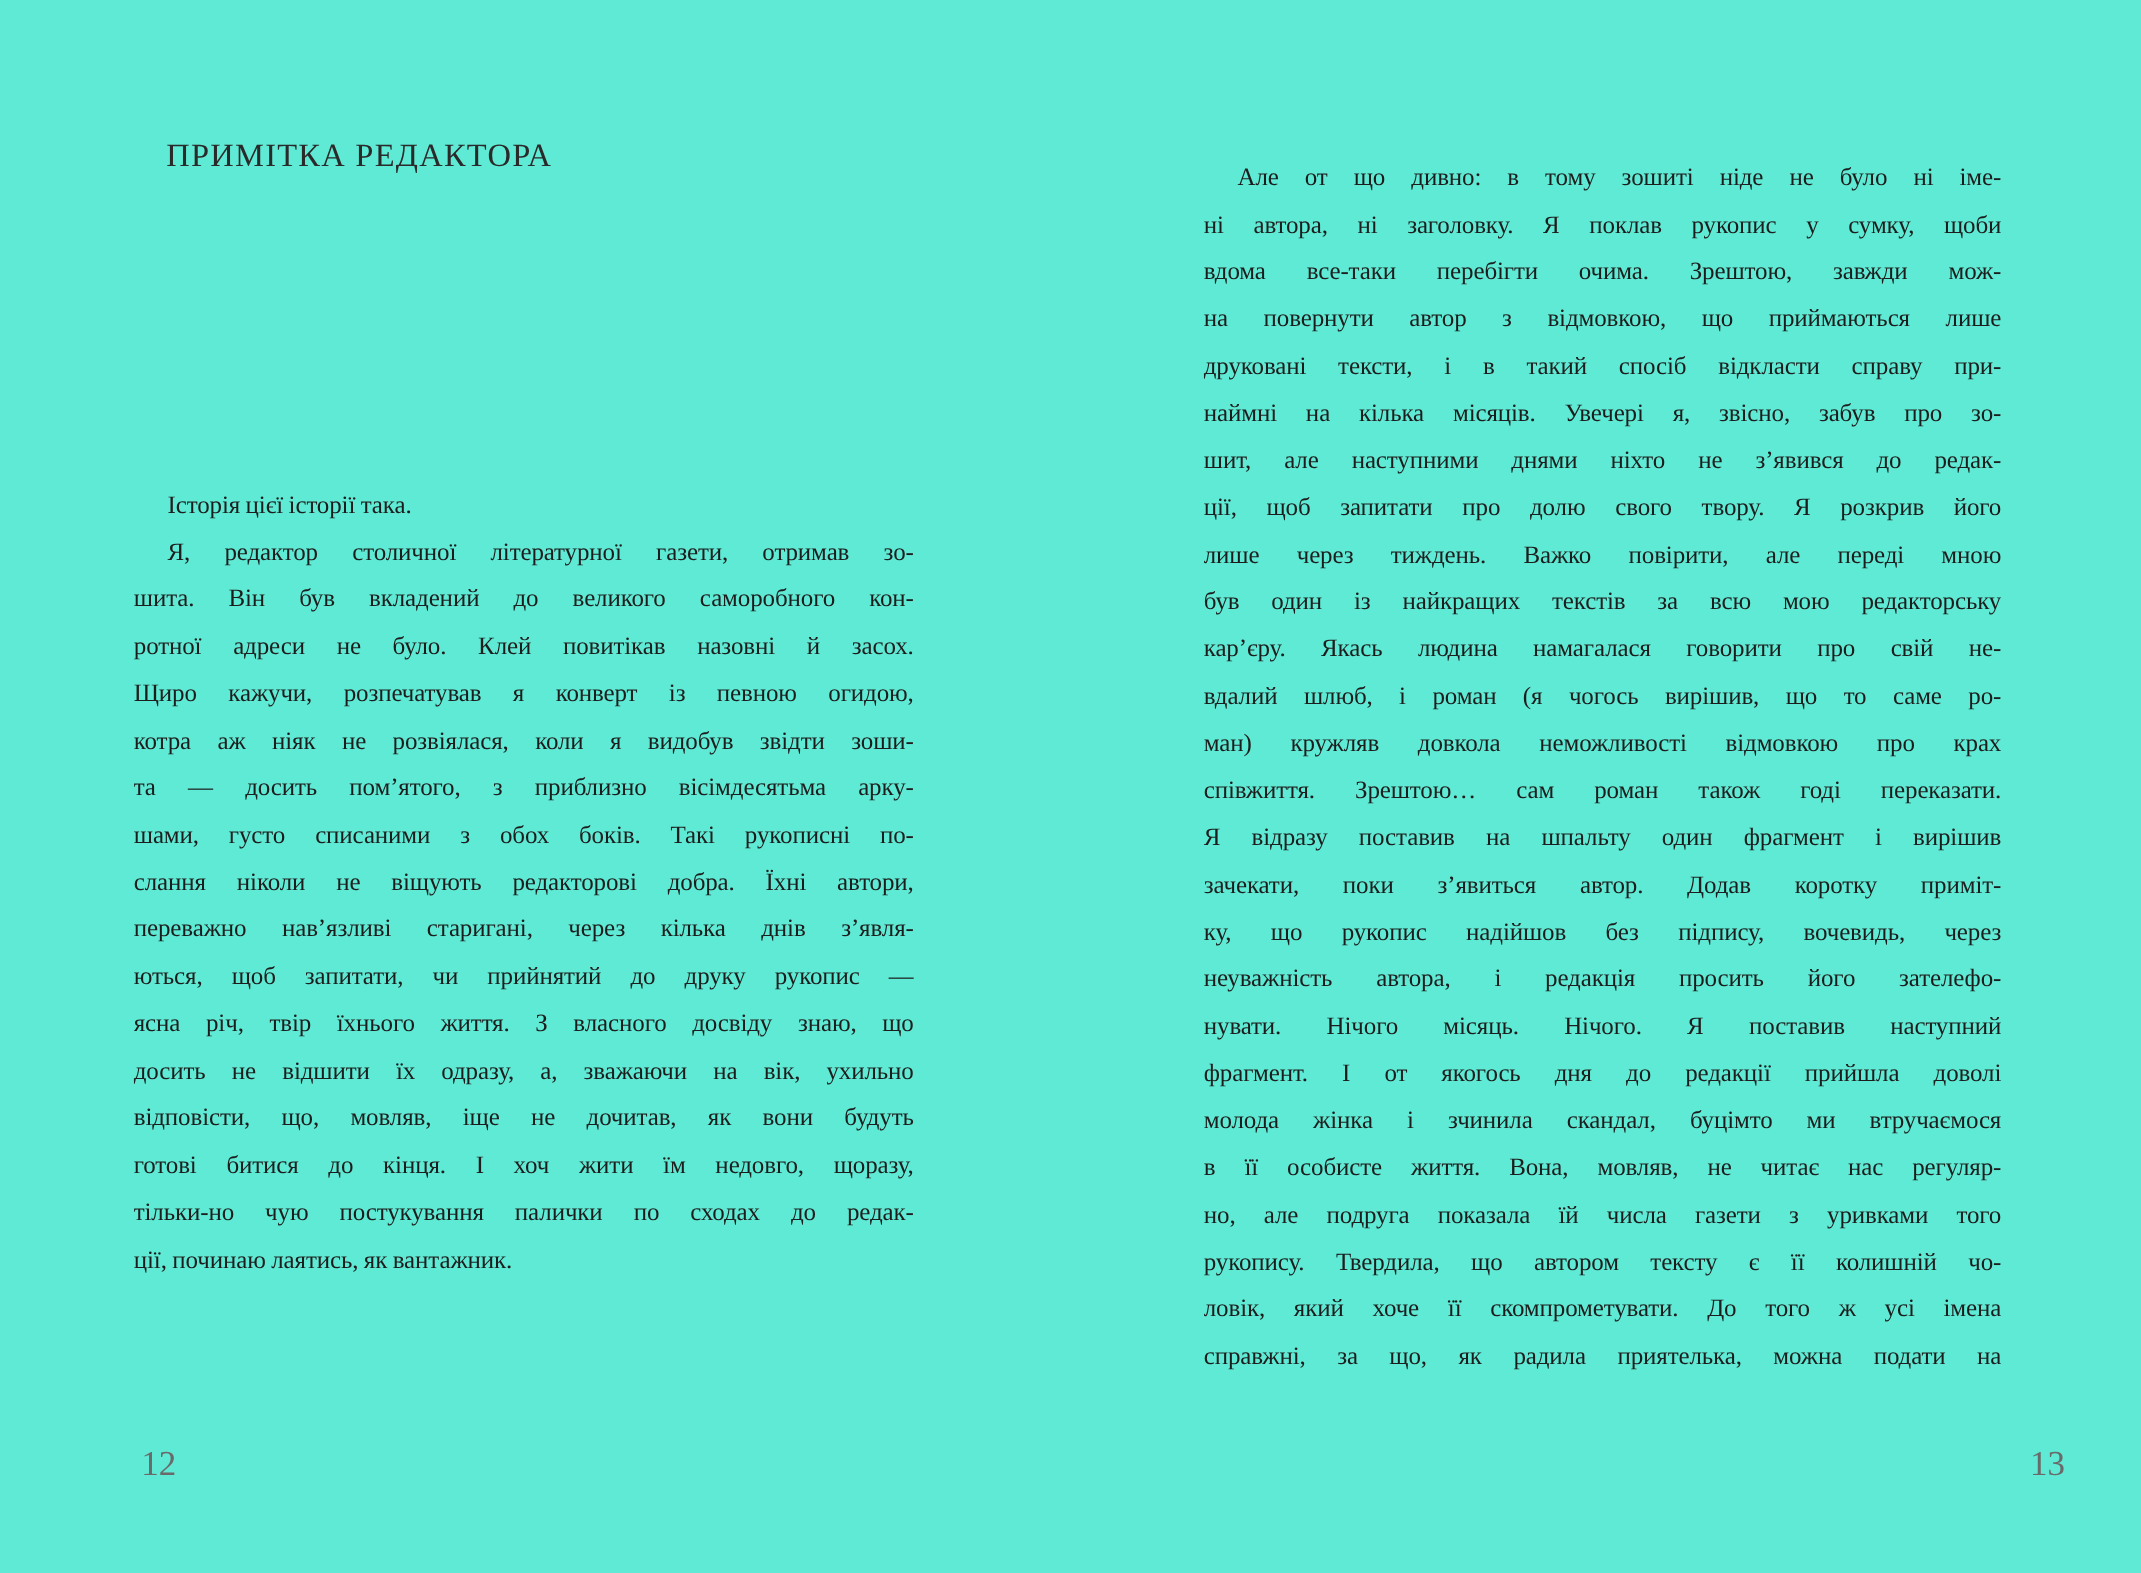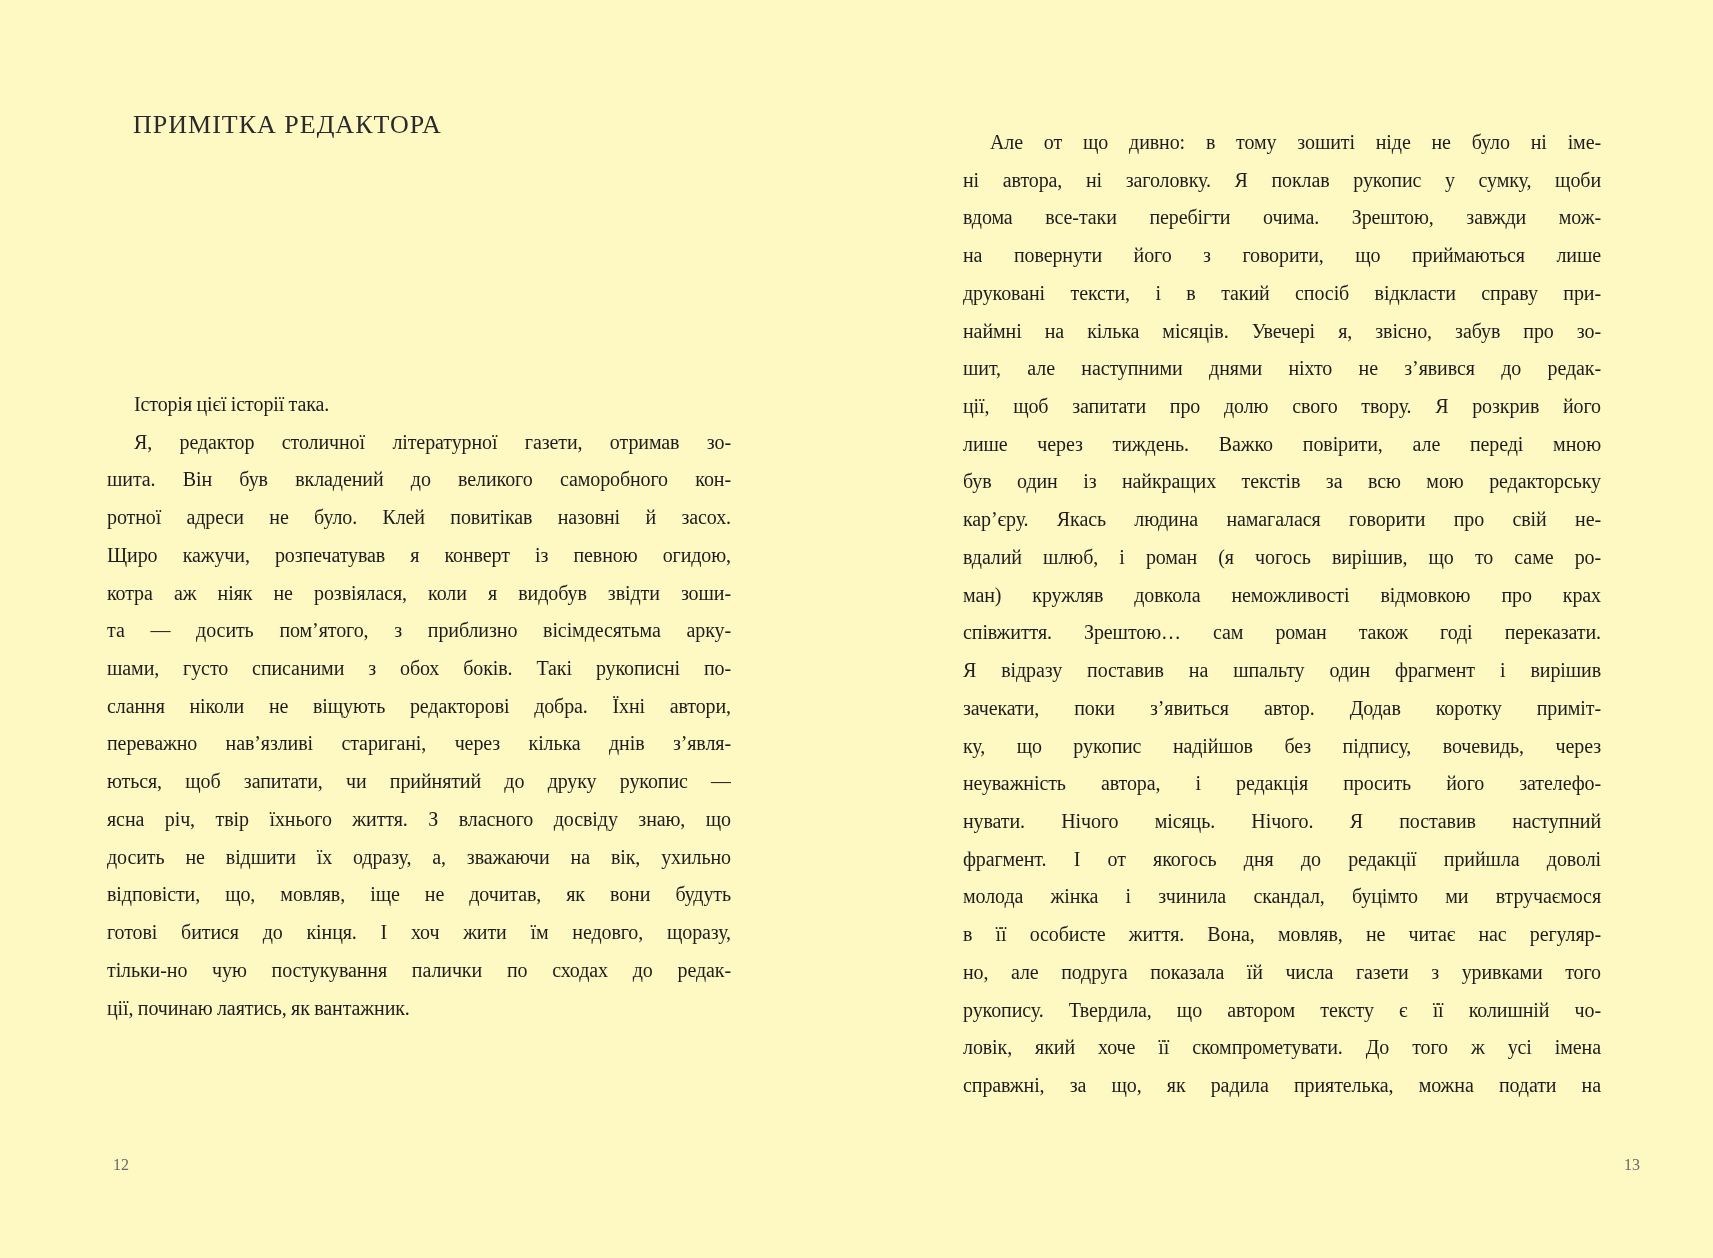--- a/index.html
+++ b/index.html
@@ -10,21 +10,21 @@
   body {
     width: 1713px;
     height: 1258px;
     font-family: "Liberation Serif", serif;
     color: #1d1d1d;
   }
   .spread {
     position: relative;
     width: 1713px;
     height: 1258px;
-    background: #fef9c3;
+    background: #5eead4;
     overflow: hidden;
   }
   .chapter-heading {
     position: absolute;
     left: 133px;
     top: 110px;
     margin: 0;
     font-size: 26px;
     font-weight: 400;
     letter-spacing: 1px;
@@ -59,21 +59,21 @@
   }
   .text-line.flush {
     text-align: right;
     text-align-last: left;
   }
   .text-line.indented {
     text-indent: 27px;
   }
   .page-number {
     position: absolute;
-    font-size: 16px;
+    font-size: 28px;
     color: #6a6a6a;
   }
   .page-number-left {
     left: 113px;
     top: 1156px;
   }
   .page-number-right {
     left: 1624px;
     top: 1156px;
   }
@@ -105,21 +105,21 @@
         <div class="text-line flush">ції, починаю лаятись, як вантажник.</div>
       </div>
     <div class="page-number page-number-left">12</div>
   </div>
 
   <div>
     <div class="body-block body-right" id="right-body">
         <div class="text-line justified indented">Але от що дивно: в тому зошиті ніде не було ні іме-</div>
         <div class="text-line justified">ні автора, ні заголовку. Я поклав рукопис у сумку, щоби</div>
         <div class="text-line justified">вдома все-таки перебігти очима. Зрештою, завжди мож-</div>
-        <div class="text-line justified">на повернути його з говорити, що приймаються лише</div>
+        <div class="text-line justified">на повернути автор з відмовкою, що приймаються лише</div>
         <div class="text-line justified">друковані тексти, і в такий спосіб відкласти справу при-</div>
         <div class="text-line justified">наймні на кілька місяців. Увечері я, звісно, забув про зо-</div>
         <div class="text-line justified">шит, але наступними днями ніхто не з’явився до редак-</div>
         <div class="text-line justified">ції, щоб запитати про долю свого твору. Я розкрив його</div>
         <div class="text-line justified">лише через тиждень. Важко повірити, але переді мною</div>
         <div class="text-line justified">був один із найкращих текстів за всю мою редакторську</div>
         <div class="text-line justified">кар’єру. Якась людина намагалася говорити про свій не-</div>
         <div class="text-line justified">вдалий шлюб, і роман (я чогось вирішив, що то саме ро-</div>
         <div class="text-line justified">ман) кружляв довкола неможливості відмовкою про крах</div>
         <div class="text-line justified">співжиття. Зрештою… сам роман також годі переказати.</div>

